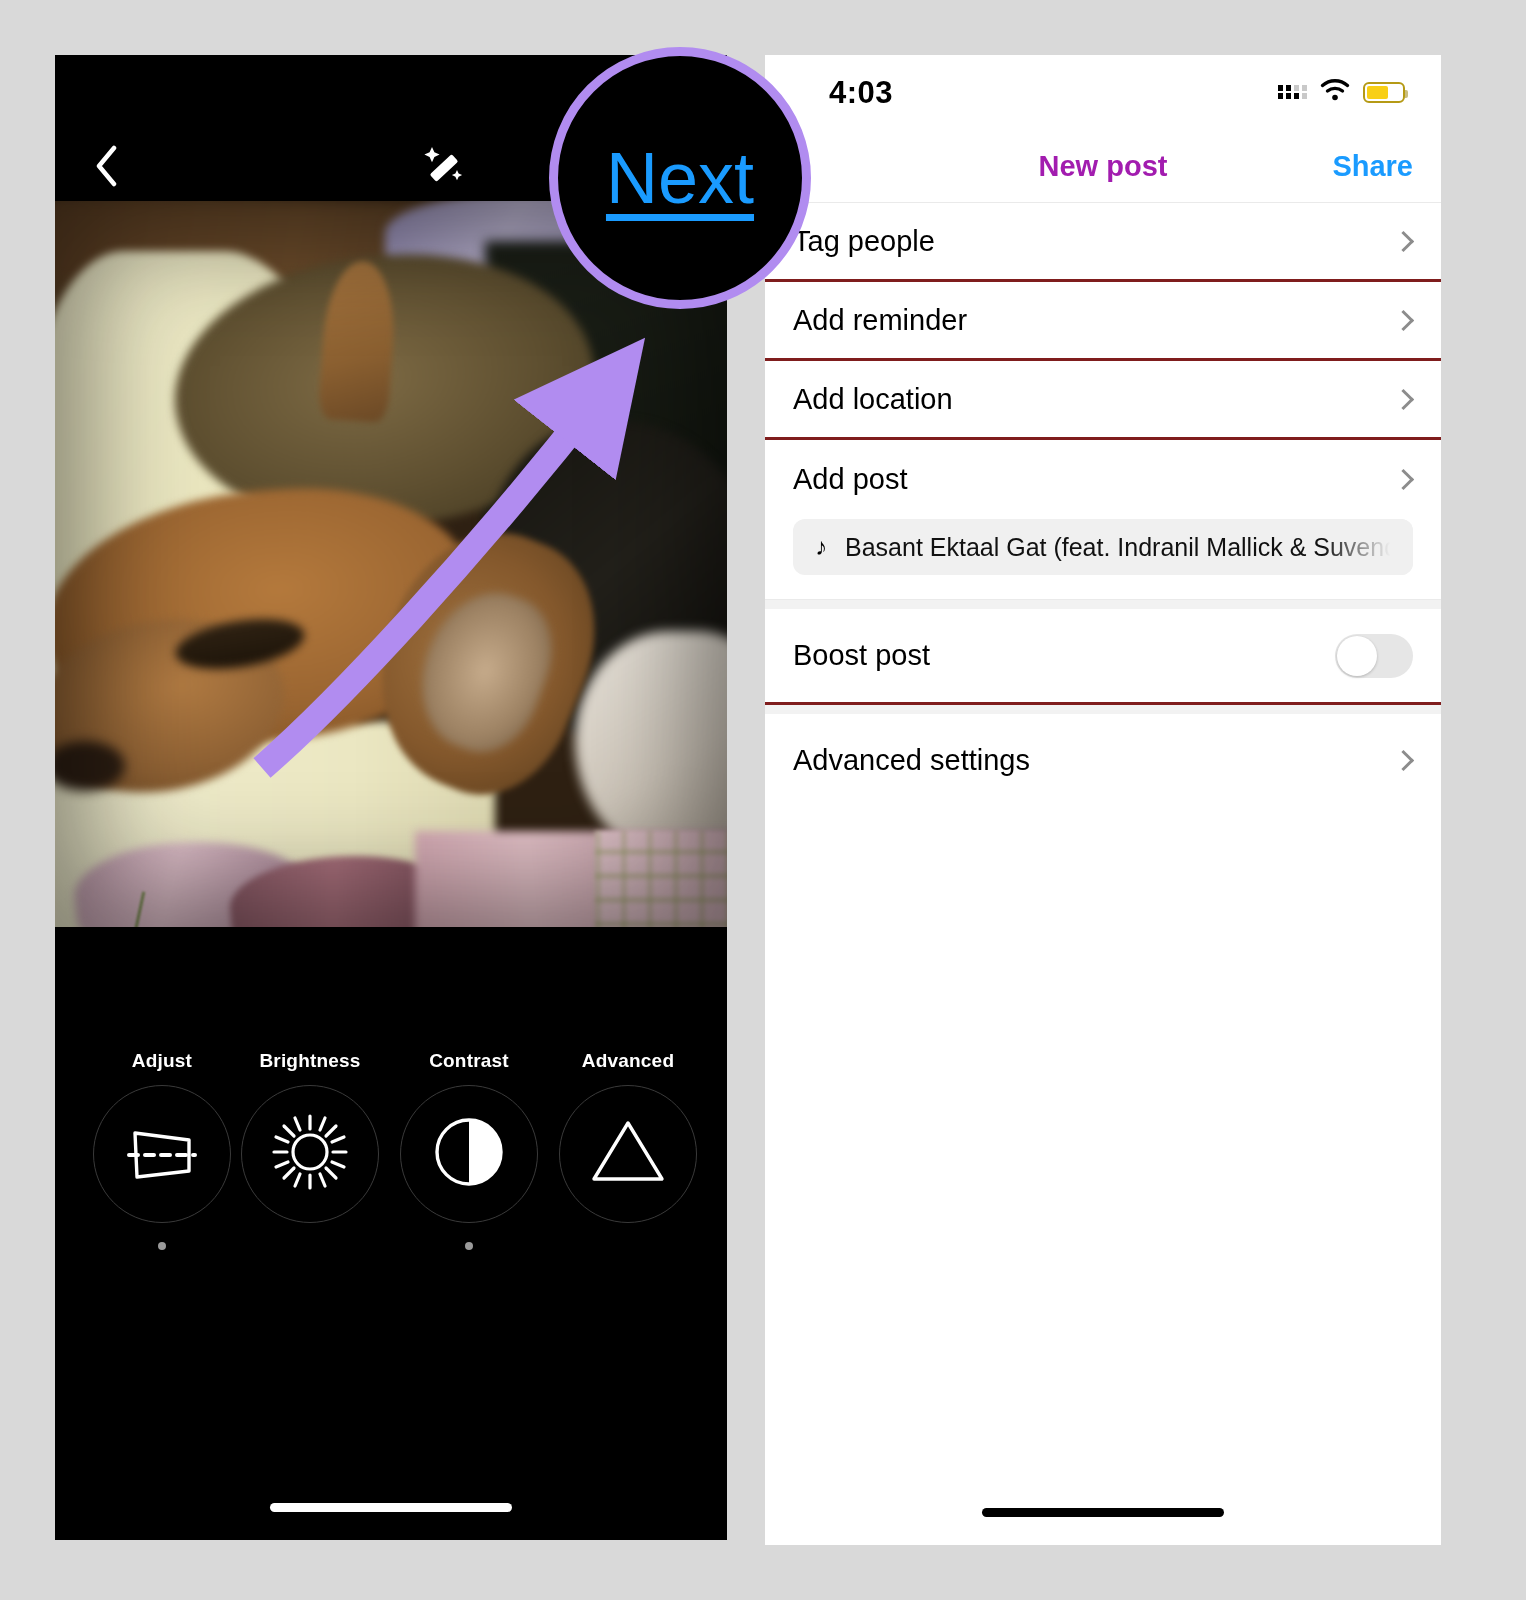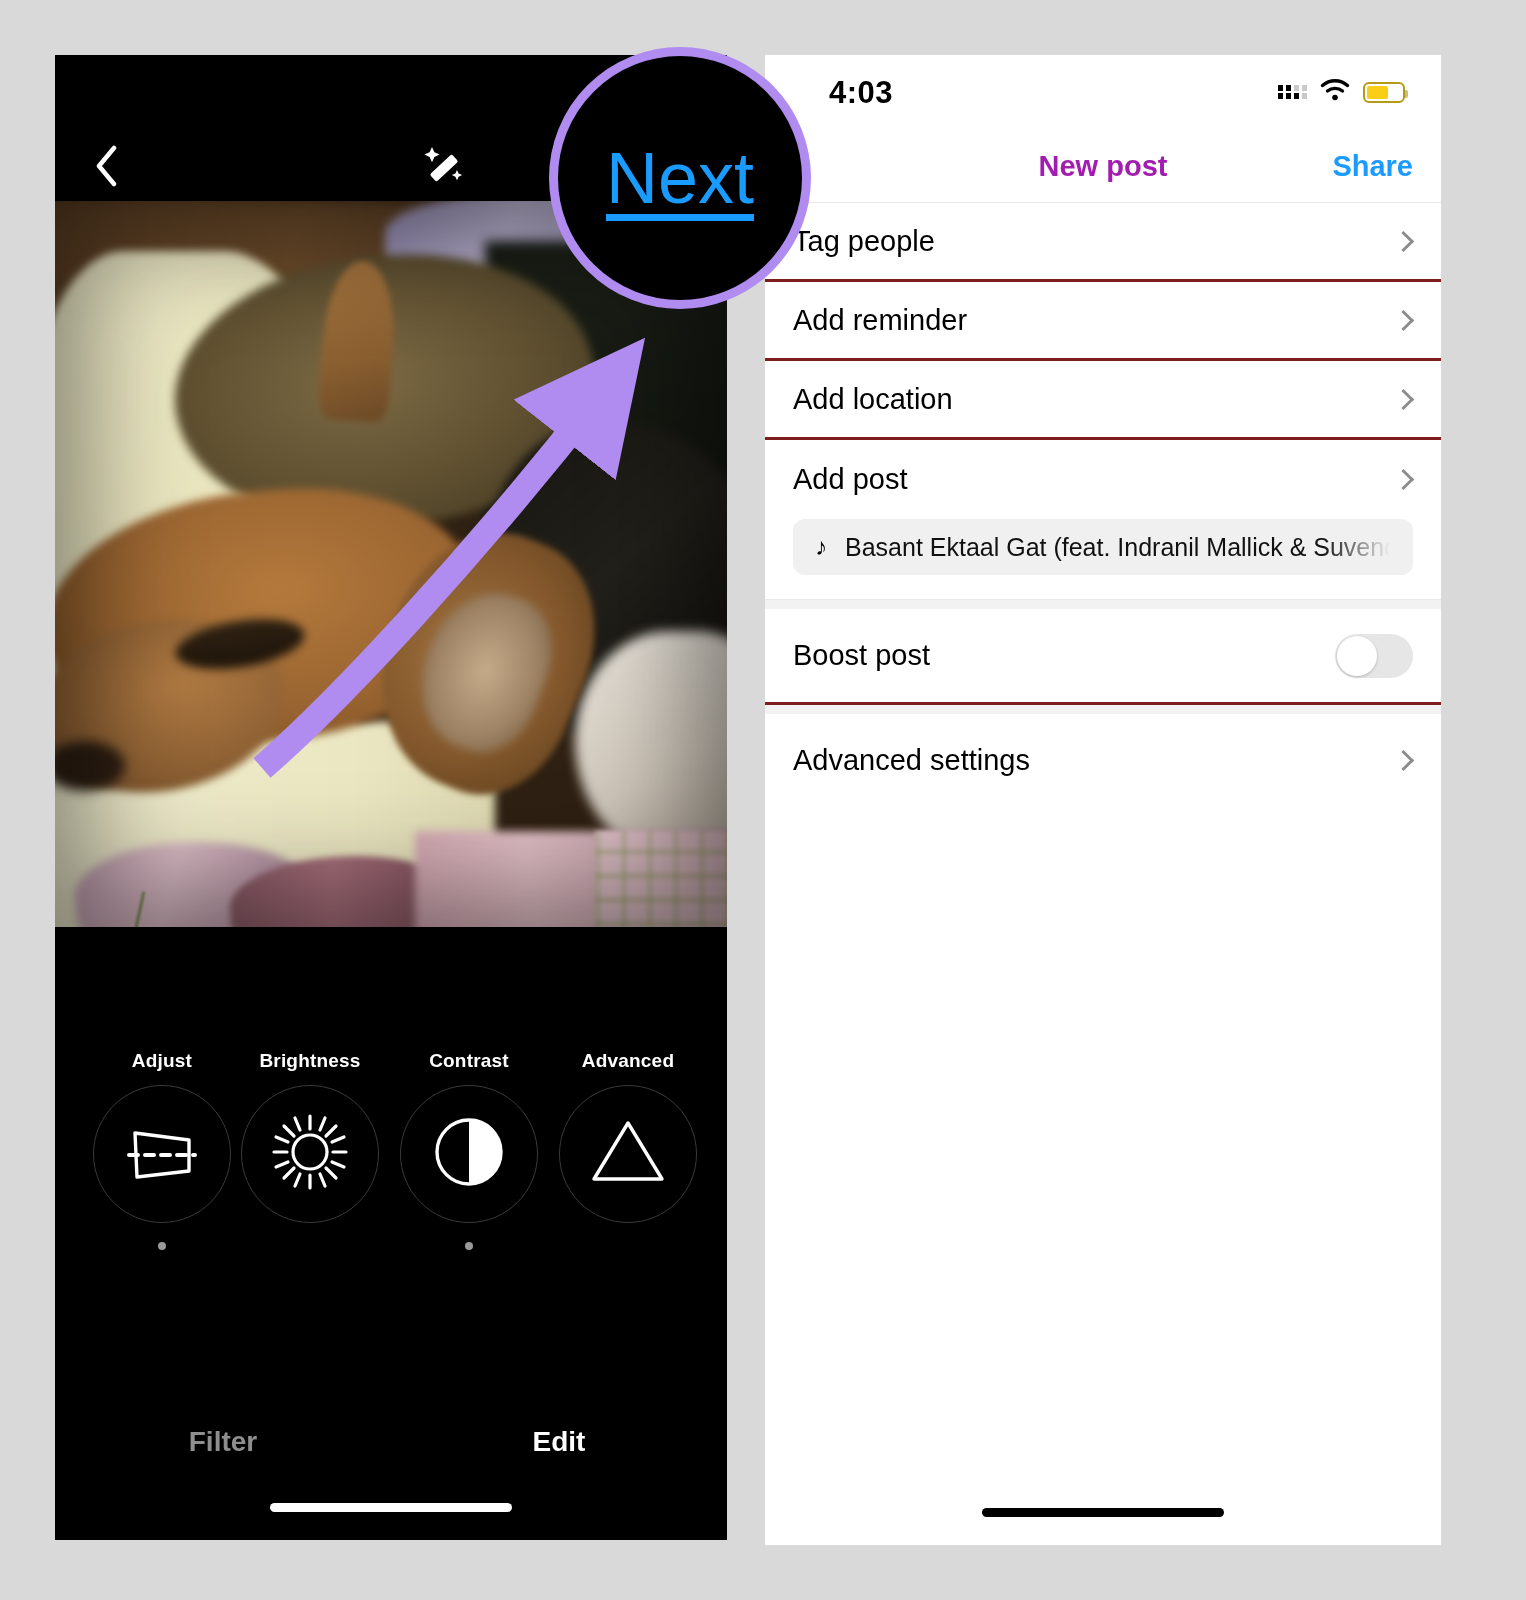--- a/index.html
+++ b/index.html
@@ -507,24 +507,20 @@
             <svg width="80" height="74" viewBox="0 0 80 74">
               <path d="M40 8 L74 64 L6 64 Z" fill="none" stroke="#fff" stroke-width="3.4" stroke-linejoin="round"></path>
             </svg>
           </span>
         </div>
         <div class="tool-dot hidden"></div>
       </div>
 
     </div>
 
-    <div class="l-tabs">
-      <div class="l-tab inactive">Filter</div>
-      <div class="l-tab active">Edit</div>
-    </div>
 
     <div class="l-home"></div>
   </div>
 
   <svg id="arrow">
     <defs>
       <marker id="ah" markerWidth="5" markerHeight="5" refX="2.2" refY="2.5" orient="auto">
         <path d="M0,0 L5,2.5 L0,5 z" fill="#b18cf0"></path>
       </marker>
     </defs>

